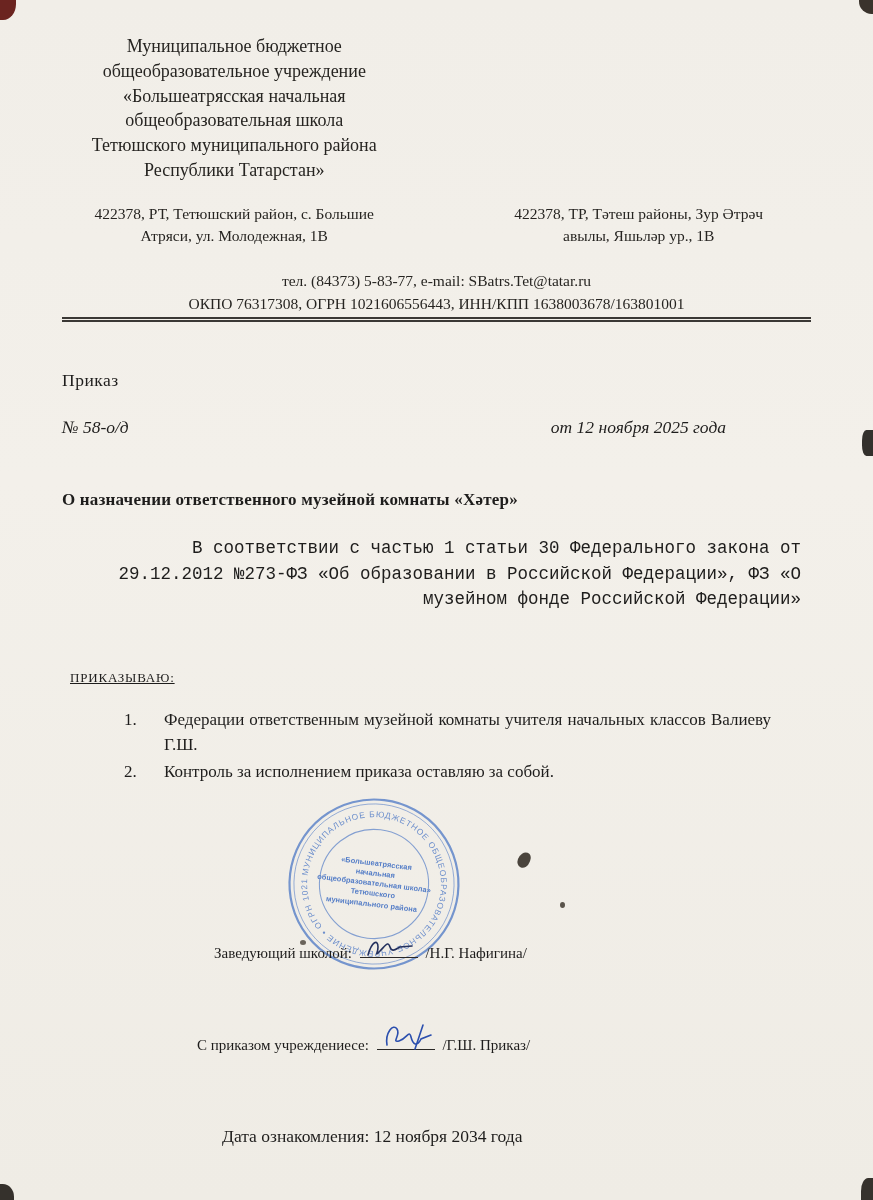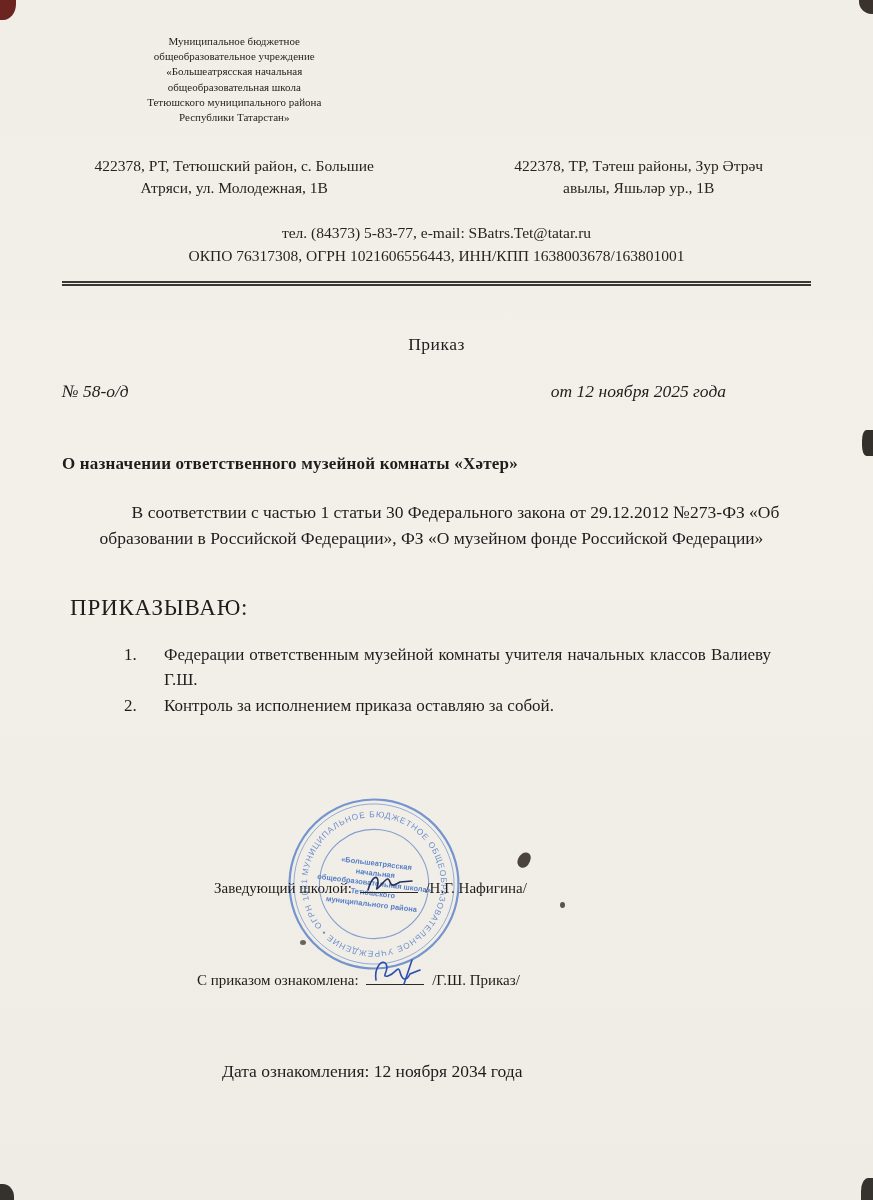--- a/index.html
+++ b/index.html
@@ -19,31 +19,31 @@
   }
 
   
   .header-row {
     display: flex;
     justify-content: space-between;
   }
   .org-block {
     width: 46%;
     text-align: center;
-    font-size: 11px;
+    font-size: 18px;
     line-height: 1.38;
     white-space: pre-line;
     color: #262421;
   }
 
   
   .addr-row {
     display: flex;
     justify-content: space-between;
-    margin-top: 30px;
+    margin-top: 20px;
   }
   .addr-block {
     width: 46%;
     text-align: center;
     font-size: 15.5px;
     line-height: 1.4;
     white-space: pre-line;
     color: #262421;
   }
 
@@ -51,27 +51,27 @@
     margin-top: 26px;
     text-align: center;
     font-size: 15.5px;
     color: #262421;
   }
   .codes-line {
     margin-top: 5px;
     text-align: center;
     font-size: 15.5px;
     color: #262421;
-    padding-bottom: 16px;
+    padding-bottom: 4px;
     border-bottom: 5px double #3a3835;
   }
 
   .order-title {
     margin-top: 48px;
-    text-align: center;
+    text-align: left;
     font-size: 17.5px;
     letter-spacing: 0.5px;
   }
 
   .number-row {
     display: flex;
     justify-content: space-between;
     margin-top: 26px;
     font-size: 17.5px;
     font-style: italic;
@@ -84,29 +84,31 @@
     font-weight: bold;
     font-size: 17px;
     letter-spacing: 0.2px;
   }
 
   .preamble {
     margin-top: 26px;
     font-size: 17.5px;
     line-height: 1.45;
     text-indent: 48px;
-    text-align: center;
+    text-align: right;
     padding-right: 10px;
+    font-family: Liberation Mono, monospace;
   }
 
   .decree-word {
-    margin-top: 44px;
+    margin-top: 58px;
     margin-left: 8px;
-    font-size: 23px;
+    font-size: 13px;
     letter-spacing: 0.8px;
+    text-decoration: underline;
   }
 
   ol.items {
     margin-top: 22px;
     list-style: none;
     padding-left: 62px;
     font-size: 17px;
     line-height: 1.45;
   }
   ol.items li {
@@ -262,21 +264,21 @@
       <span>Заведующий школой:</span>
       <span class="sig-underline">
         <svg class="sig-squiggle" width="60" height="28" viewBox="0 0 60 28">
           <path d="M6 22 C 10 8, 16 6, 16 14 C 16 20, 12 24, 18 18 C 24 12, 26 8, 28 14 C 30 20, 34 16, 38 14 L 50 13" fill="none" stroke="#24315e" stroke-width="1.6" stroke-linecap="round"></path>
         </svg>
       </span>
       <span>/Н.Г. Нафигина/</span>
     </div>
 
     <div class="sig-row ack">
-      <span>С приказом ознакомлена:</span>
+      <span>С приказом учреждениесе:</span>
       <span class="sig-underline">
         <svg class="sig-squiggle" width="60" height="34" viewBox="0 0 60 34">
           <path d="M8 26 C 6 14, 14 4, 18 10 C 22 16, 12 24, 20 22 C 28 20, 30 10, 32 18 C 34 26, 38 28, 42 20 L 52 16 M 36 30 L 44 6" fill="none" stroke="#2b4fae" stroke-width="1.6" stroke-linecap="round"></path>
         </svg>
       </span>
       <span>/Г.Ш. Приказ/</span>
     </div>
 
     <div class="date-row">Дата ознакомления: 12 ноября 2034 года</div>
   </div>

